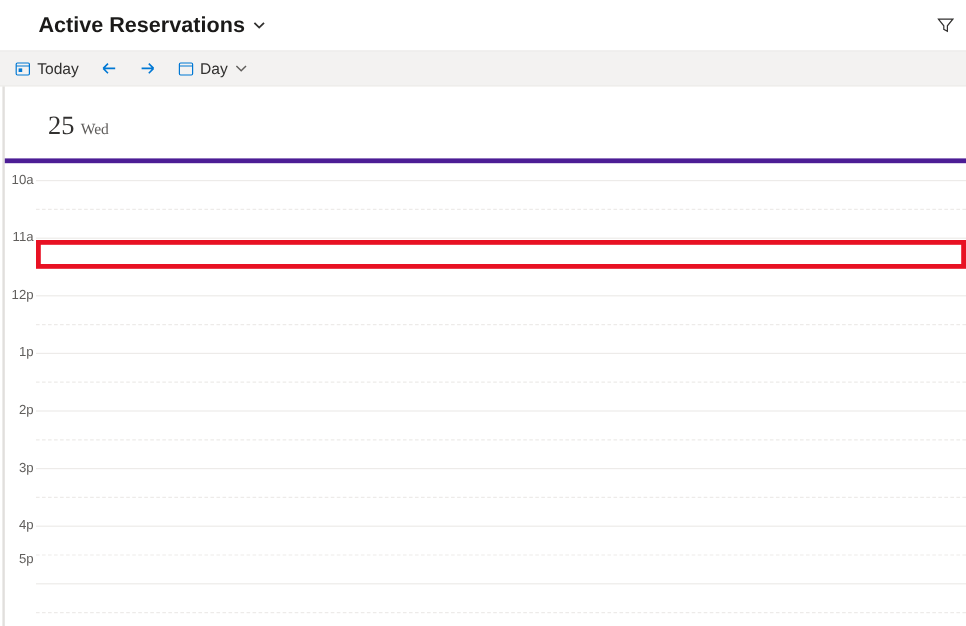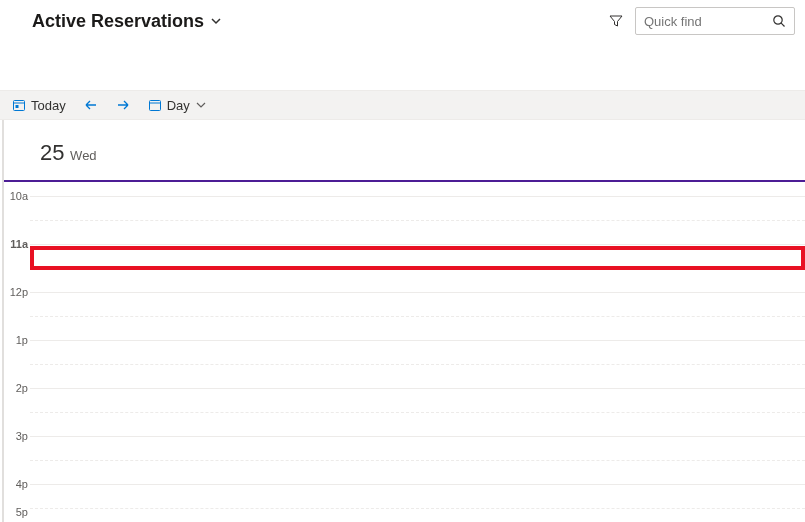--- a/index.html
+++ b/index.html
@@ -55,42 +55,42 @@
     .toolbar {
       display: flex;
       align-items: center;
       background: #f3f2f1;
       border-top: 1px solid #edebe9;
       border-bottom: 1px solid #edebe9;
       height: 30px;
       padding: 0 8px;
       gap: 10px;
       font-size: 13px;
-      margin-top: 48px;
     }
     .toolbar-item {
       display: flex;
       align-items: center;
       gap: 5px;
       color: #323130;
       cursor: pointer;
       padding: 0 4px;
     }
     .toolbar .nav-arrow { color: #0078d4; }
     .toolbar .date-text { color: #323130; }
     .calendar-area {
       display: flex;
       flex-direction: column;
       height: calc(522px - 42px - 30px);
       border-left: 2px solid #e1dfdd;
       margin-left: 2px;
     }
     .day-header {
       padding: 20px 0 14px 36px;
-      border-bottom: 2px solid #4c1d95;
+      border-bottom: 4px solid #4c1d95;
+      font-family: Liberation Serif, serif;
     }
     .day-number {
       font-size: 22px;
       font-weight: 400;
       color: #323130;
     }
     .day-abbrev {
       font-size: 13px;
       color: #605e5c;
       margin-left: 2px;
@@ -155,29 +155,20 @@
           <path d="M2 4 L6 8 L10 4" fill="none" stroke="#323130" stroke-width="1.5"></path>
         </svg>
     </span>
   </div>
   <div class="header-right">
     <span>
       <svg class="icon14" viewBox="0 0 14 14">
           <path d="M1 2 H13 L8.5 7.5 V12 L5.5 10.5 V7.5 Z" fill="none" stroke="#323130" stroke-width="1"></path>
         </svg>
     </span>
-    <div class="quickfind">
-      <input type="text" placeholder="Quick find" style="">
-      <span>
-        <svg class="icon14" viewBox="0 0 14 14">
-            <circle cx="6" cy="6" r="4.2" fill="none" stroke="#323130" stroke-width="1.2"></circle>
-            <line x1="9.2" y1="9.2" x2="12.5" y2="12.5" stroke="#323130" stroke-width="1.2"></line>
-          </svg>
-      </span>
-    </div>
   </div>
 </div>
 
 <div class="toolbar">
   <div class="toolbar-item">
     <span>
       <svg class="icon14" viewBox="0 0 14 14">
           <rect x="1.5" y="2.5" width="11" height="10" rx="1" fill="none" stroke="#0078d4" stroke-width="1"></rect>
           <line x1="1.5" y1="5" x2="12.5" y2="5" stroke="#0078d4" stroke-width="1"></line>
           <rect x="3.5" y="7" width="3" height="3" fill="#0078d4"></rect>
@@ -212,21 +203,21 @@
 </div>
 
 <div class="calendar-area">
   <div class="day-header">
     <span class="day-number">25</span>
     <span class="day-abbrev">Wed</span>
   </div>
   <div class="timeline" id="timeline">
     <div class="gutter" id="gutter">
         <div class="hour-label" style="top: 14px;">10a</div>
-        <div class="hour-label" style="top: 62px; font-weight: bold;">11a</div>
+        <div class="hour-label" style="top: 62px;">11a</div>
         <div class="hour-label" style="top: 110px;">12p</div>
         <div class="hour-label" style="top: 158px;">1p</div>
         <div class="hour-label" style="top: 206px;">2p</div>
         <div class="hour-label" style="top: 254px;">3p</div>
         <div class="hour-label" style="top: 302px;">4p</div>
         <div class="hour-label" style="top: 330px;">5p</div>
       </div>
     <div class="grid" id="grid">
         <div class="hour-line" style="top: 14px;"></div>
         <div class="half-line" style="top: 38px;"></div>

